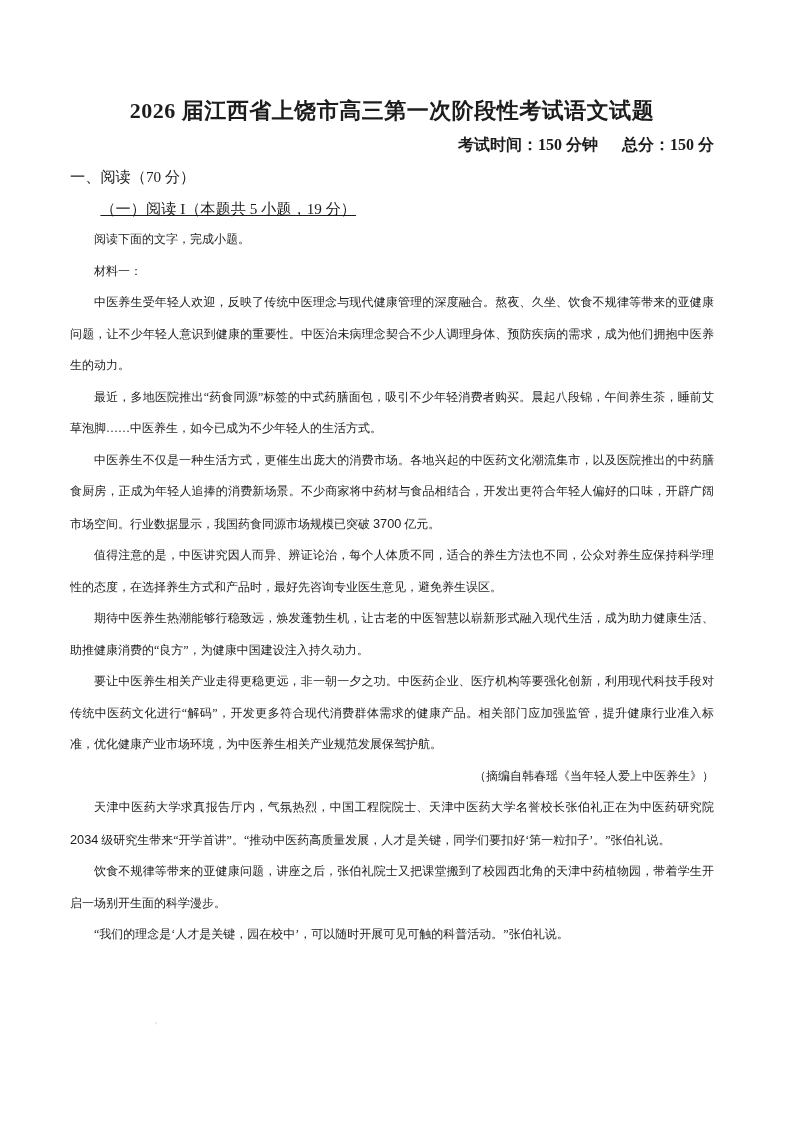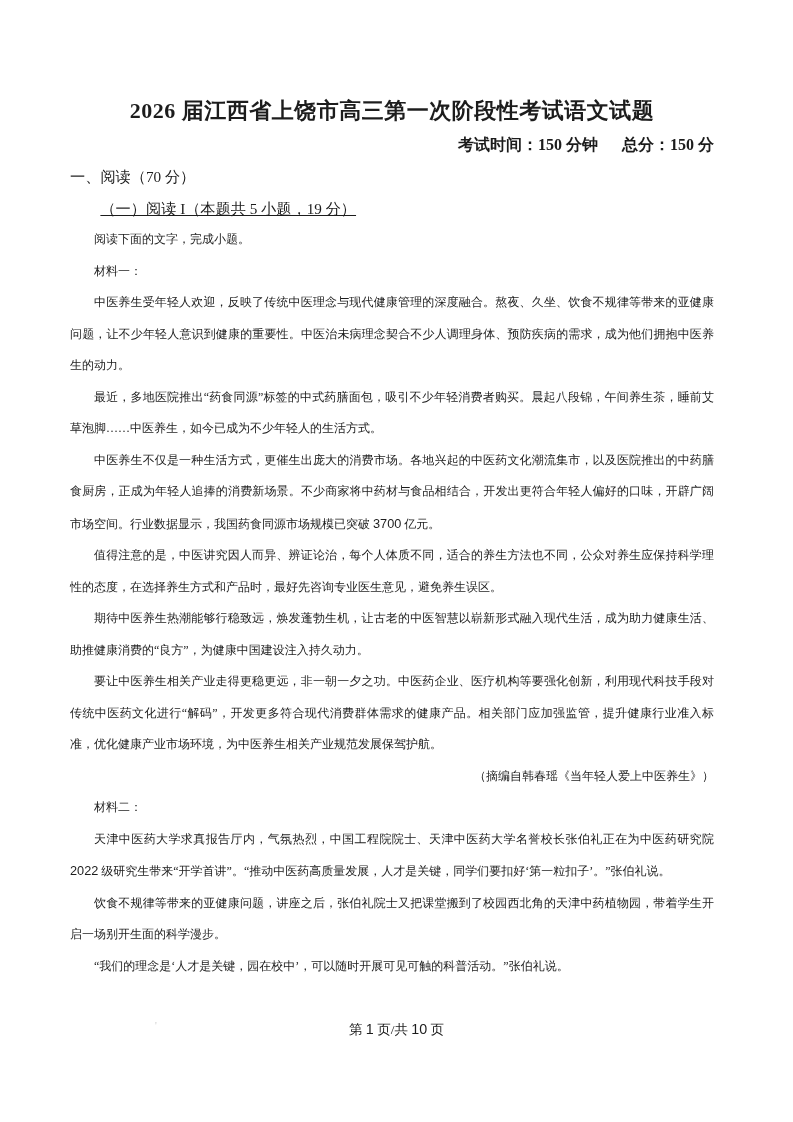--- a/index.html
+++ b/index.html
@@ -110,25 +110,21 @@
 
     <div id="blocks">
         <p class="para">材料一：</p>
         <p class="para">中医养生受年轻人欢迎，反映了传统中医理念与现代健康管理的深度融合。熬夜、久坐、饮食不规律等带来的亚健康问题，让不少年轻人意识到健康的重要性。中医治未病理念契合不少人调理身体、预防疾病的需求，成为他们拥抱中医养生的动力。</p>
         <p class="para">最近，多地医院推出“药食同源”标签的中式药膳面包，吸引不少年轻消费者购买。晨起八段锦，午间养生茶，睡前艾草泡脚……中医养生，如今已成为不少年轻人的生活方式。</p>
         <p class="para">中医养生不仅是一种生活方式，更催生出庞大的消费市场。各地兴起的中医药文化潮流集市，以及医院推出的中药膳食厨房，正成为年轻人追捧的消费新场景。不少商家将中药材与食品相结合，开发出更符合年轻人偏好的口味，开辟广阔市场空间。行业数据显示，我国药食同源市场规模已突破 <span class="num">3700</span> 亿元。</p>
         <p class="para">值得注意的是，中医讲究因人而异、辨证论治，每个人体质不同，适合的养生方法也不同，公众对养生应保持科学理性的态度，在选择养生方式和产品时，最好先咨询专业医生意见，避免养生误区。</p>
         <p class="para">期待中医养生热潮能够行稳致远，焕发蓬勃生机，让古老的中医智慧以崭新形式融入现代生活，成为助力健康生活、助推健康消费的“良方”，为健康中国建设注入持久动力。</p>
         <p class="para">要让中医养生相关产业走得更稳更远，非一朝一夕之功。中医药企业、医疗机构等要强化创新，利用现代科技手段对传统中医药文化进行“解码”，开发更多符合现代消费群体需求的健康产品。相关部门应加强监管，提升健康行业准入标准，优化健康产业市场环境，为中医养生相关产业规范发展保驾护航。</p>
         <p class="para attribution">（摘编自韩春瑶《当年轻人爱上中医养生》）</p>
-        <p class="para">材料二：</p>
-        <p class="para">天津中医药大学求真报告厅内，气氛热烈，中国工程院院士、天津中医药大学名誉校长张伯礼正在为中医药研究院 <span class="num">2022</span> 级研究生带来“开学首讲”。“推动中医药高质量发展，人才是关键，同学们要扣好‘第一粒扣子’。”张伯礼说。</p>
+        <p class="para">天津中医药大学求真报告厅内，气氛热烈，中国工程院院士、天津中医药大学名誉校长张伯礼正在为中医药研究院 <span class="num">2034</span> 级研究生带来“开学首讲”。“推动中医药高质量发展，人才是关键，同学们要扣好‘第一粒扣子’。”张伯礼说。</p>
         <p class="para">饮食不规律等带来的亚健康问题，讲座之后，张伯礼院士又把课堂搬到了校园西北角的天津中药植物园，带着学生开启一场别开生面的科学漫步。</p>
         <p class="para">“我们的理念是‘人才是关键，园在校中’，可以随时开展可见可触的科普活动。”张伯礼说。</p>
       </div>
   </div>
 
-  <div class="footer">
-    <span id="page-indicator">第 <span class="num">1</span> 页/共 <span class="num">10</span> 页</span>
-  </div>
 
   <span class="stray">'</span>
 </div>
 
 </body></html>

